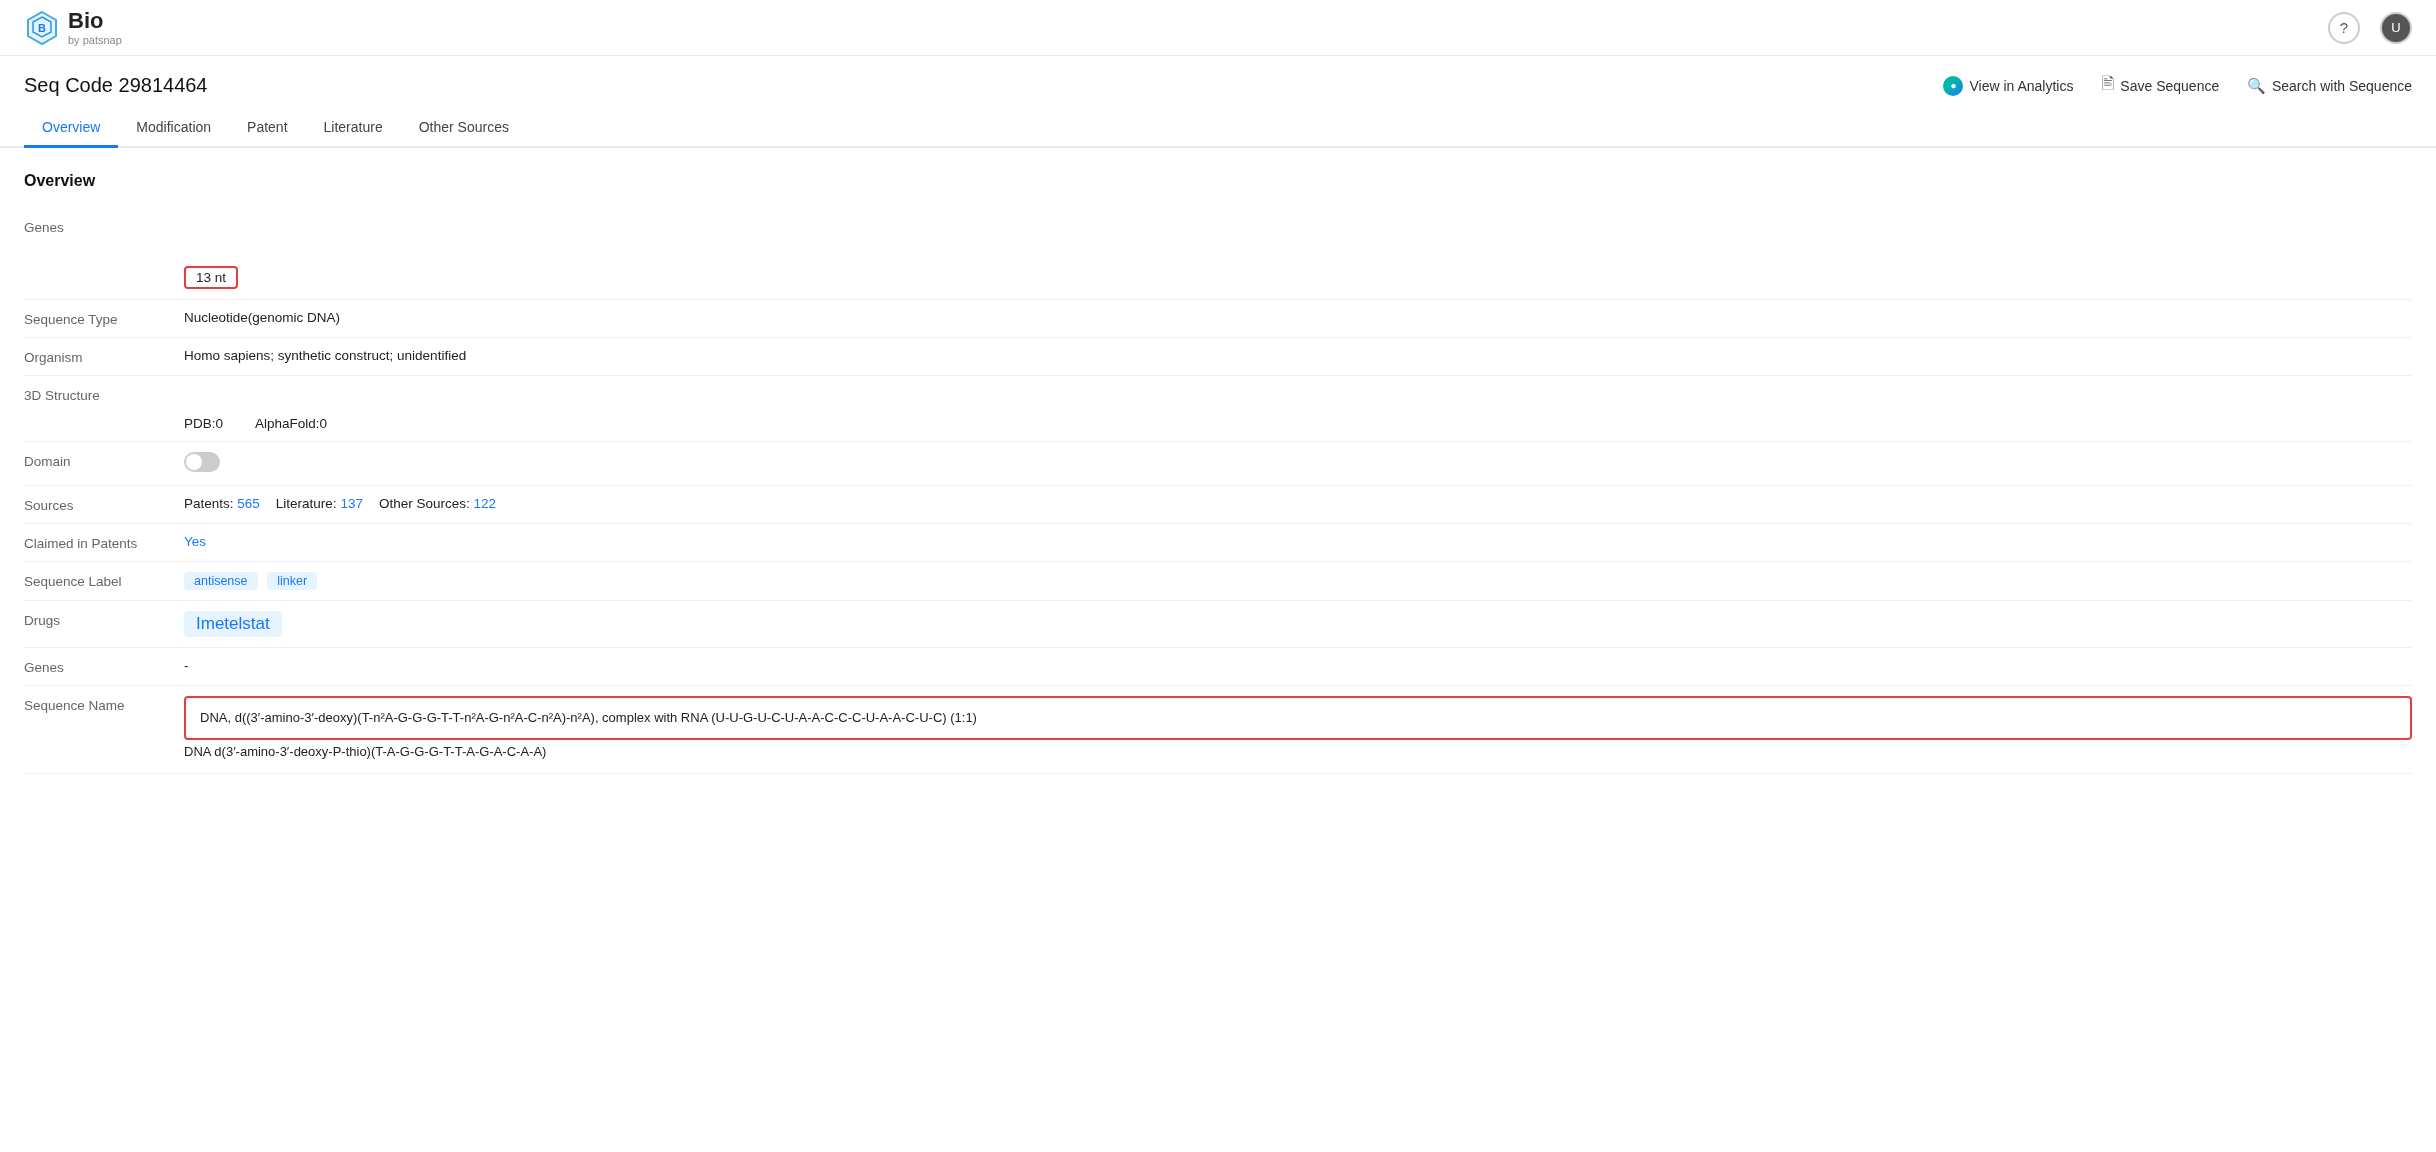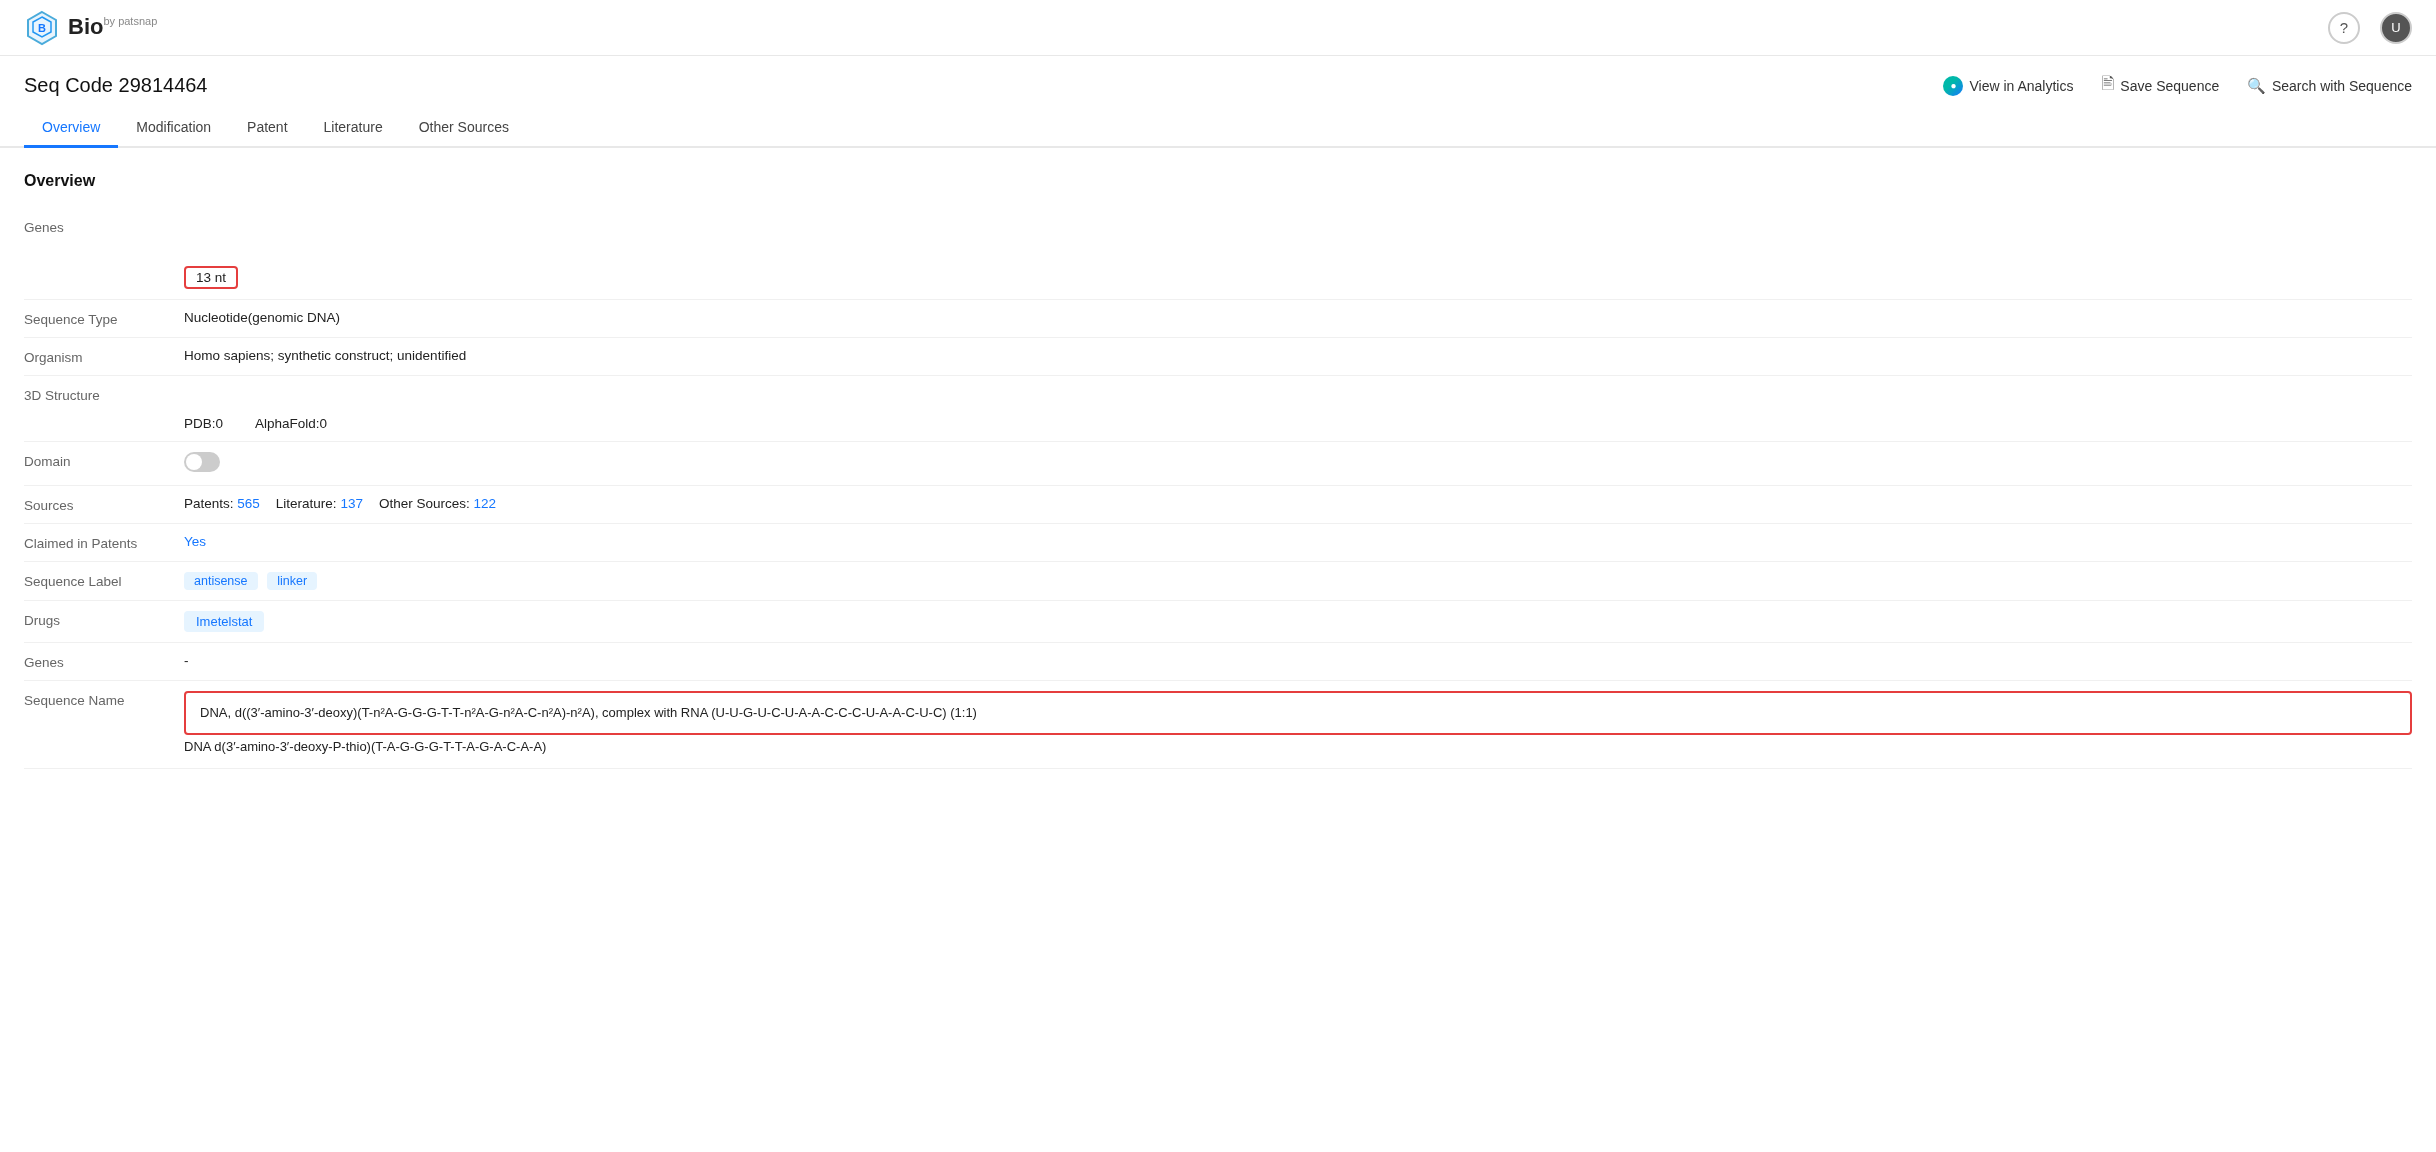--- a/index.html
+++ b/index.html
@@ -5,21 +5,21 @@
     * { box-sizing: border-box; margin: 0; padding: 0; }
     body { font-family: -apple-system, BlinkMacSystemFont, 'Segoe UI', Arial, sans-serif; background: #fff; color: #222; font-size: 14px; }
 
     
     .top-bar {
       display: flex; align-items: center; justify-content: space-between;
       padding: 10px 24px; border-bottom: 1px solid #e8e8e8; height: 56px;
     }
     .logo-area { display: flex; align-items: center; gap: 8px; }
     .logo-icon { width: 36px; height: 36px; }
-    .logo-text { display: flex; flex-direction: row; line-height: 1.1; }
+    .logo-text { display: flex; flex-direction: column; line-height: 1.1; }
     .logo-bio { font-size: 22px; font-weight: 700; color: #222; }
     .logo-patsnap { font-size: 11px; color: #888; }
     .top-bar-right { display: flex; align-items: center; gap: 20px; }
     .top-bar-icon-btn { width: 32px; height: 32px; border-radius: 50%; border: 2px solid #ccc; display: flex; align-items: center; justify-content: center; font-size: 15px; color: #555; cursor: pointer; }
 
     
     .page-header {
       display: flex; align-items: center; justify-content: space-between;
       padding: 16px 24px 0 24px;
     }
@@ -89,21 +89,21 @@
 
     
     .tag {
       display: inline-block; background: #e6f4ff; color: #1677ff;
       border-radius: 4px; padding: 2px 10px; font-size: 12.5px; margin-right: 6px;
     }
 
     
     .drug-tag {
       display: inline-block; background: #e6f4ff; color: #1677ff;
-      border-radius: 4px; padding: 3px 12px; font-size: 13px; cursor: pointer;
+      border-radius: 4px; padding: 3px 12px; font-size: 17px; cursor: pointer;
     }
 
     
     .seq-name-box {
       border: 2px solid #e53e3e; border-radius: 4px; padding: 10px 14px;
       font-size: 13px; color: #222; line-height: 1.5; 
     }
     .seq-name-plain { font-size: 13px; color: #222; padding: 4px 0; }
 
     

